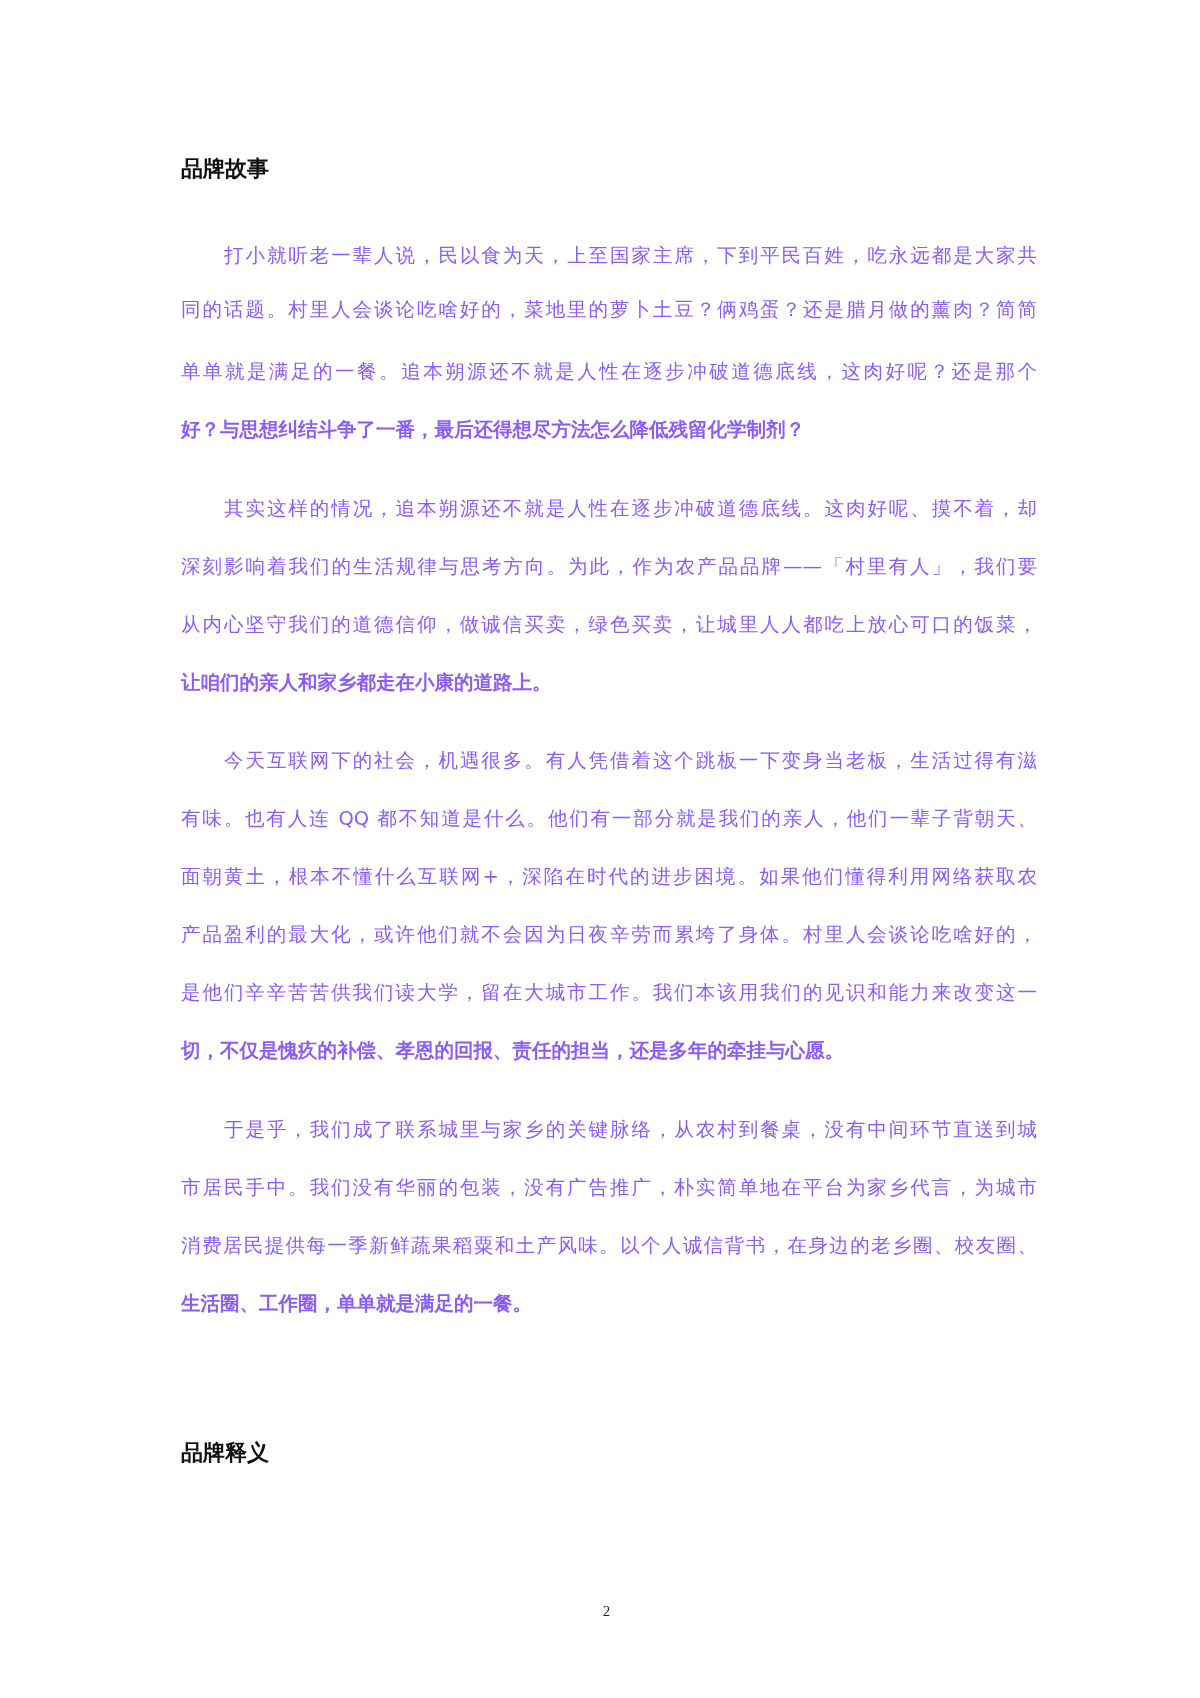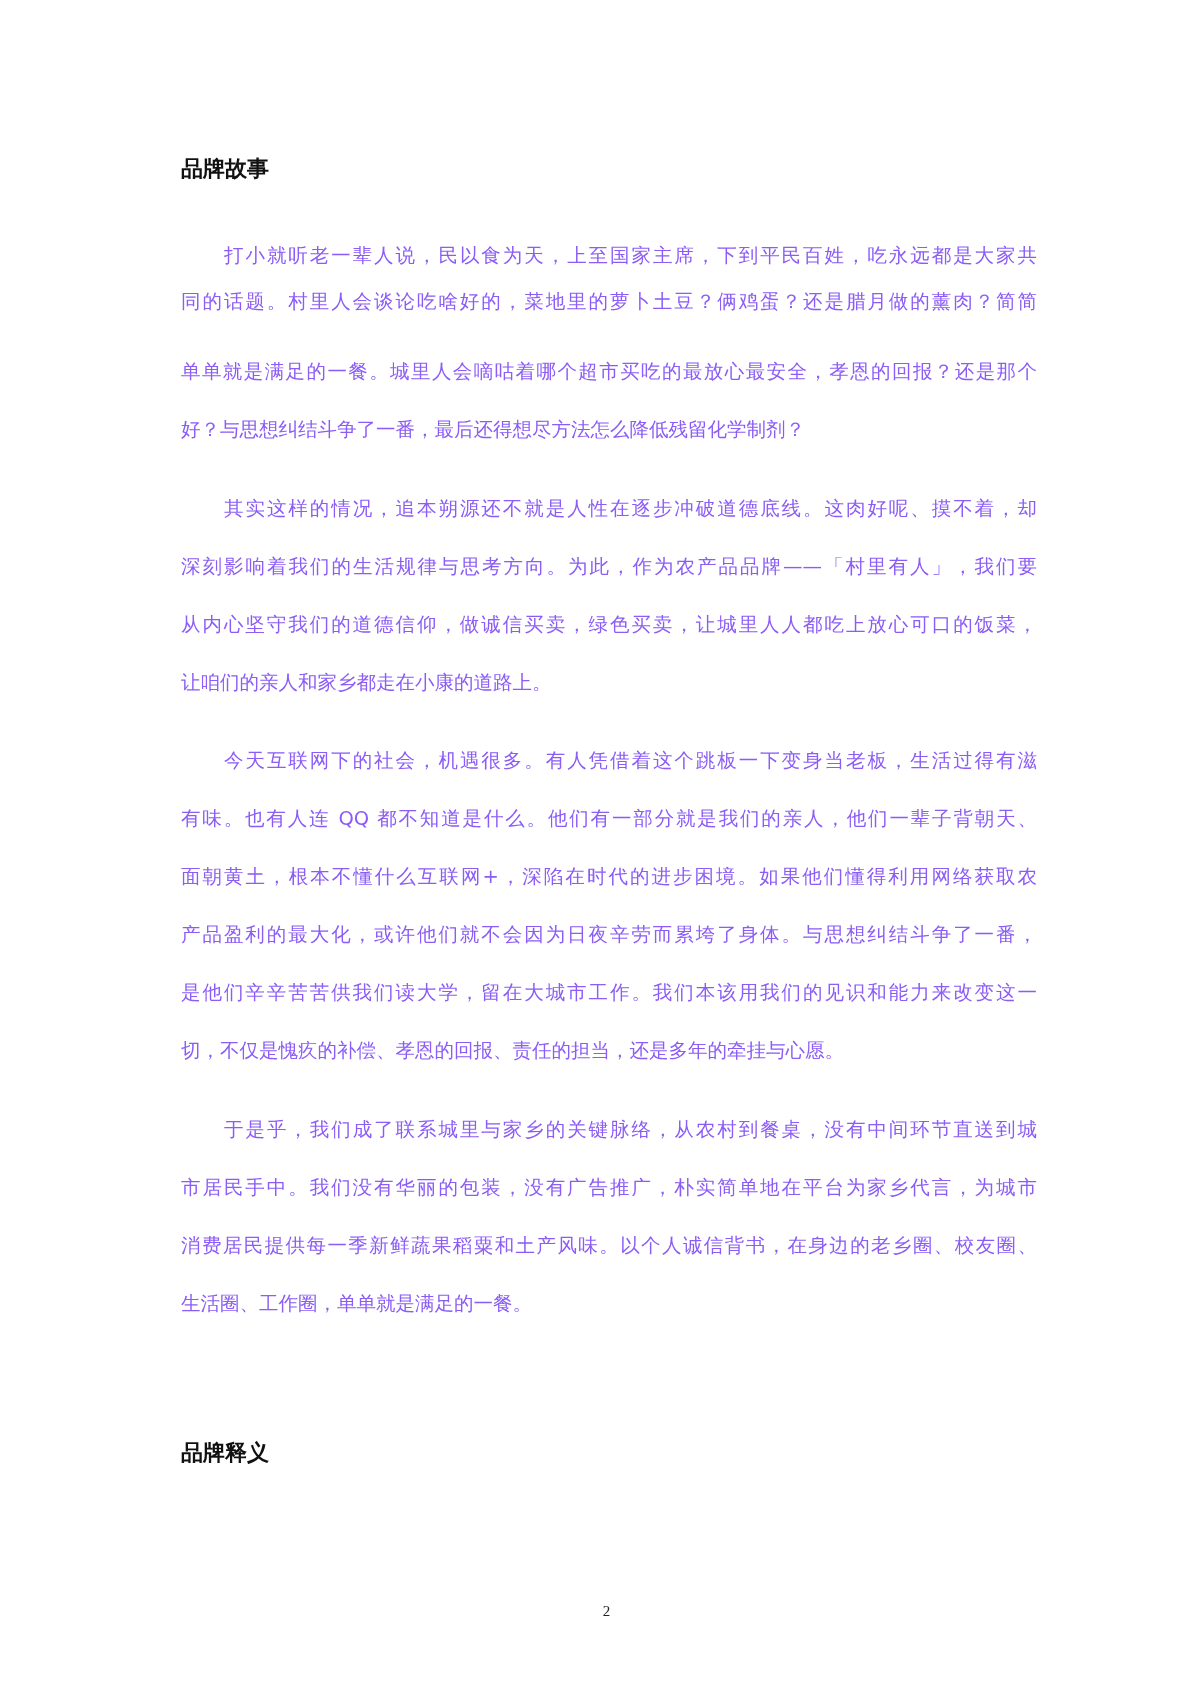--- a/index.html
+++ b/index.html
@@ -47,53 +47,54 @@
       text-align: justify;
       text-align-last: justify;
       letter-spacing: 0px;
     }
     .line.indent {
       left: 224px;
       width: 813px;
     }
     .line.last {
       text-align-last: left;
+      font-weight: bold;
     }
     .page-number {
       position: absolute;
       top: 1603px;
       left: 0;
       width: 1213px;
       text-align: center;
       font-family: "Liberation Serif", "DejaVu Serif", serif;
       font-size: 15px;
       color: #222222;
     }
   </style>
 </head>
 <body>
 
 <div class="page">
 
   <h2 class="heading h1">品牌故事</h2>
 
   <div class="line indent" style="top:244px">打小就听老一辈人说，民以食为天，上至国家主席，下到平民百姓，吃永远都是大家共</div>
-  <div class="line" style="top:290px">同的话题。村里人会谈论吃啥好的，菜地里的萝卜土豆？俩鸡蛋？还是腊月做的薰肉？简简</div>
-  <div class="line" style="top:360px">单单就是满足的一餐。城里人会嘀咕着哪个超市买吃的最放心最安全，孝恩的回报？还是那个</div>
+  <div class="line" style="top:298px">同的话题。村里人会谈论吃啥好的，菜地里的萝卜土豆？俩鸡蛋？还是腊月做的薰肉？简简</div>
+  <div class="line" style="top:360px">单单就是满足的一餐。追本朔源还不就是人性在逐步冲破道德底线，这肉好呢？还是那个</div>
   <div class="line last" style="top:418px">好？与思想纠结斗争了一番，最后还得想尽方法怎么降低残留化学制剂？</div>
 
   <div class="line indent" style="top:497px">其实这样的情况，追本朔源还不就是人性在逐步冲破道德底线。这肉好呢、摸不着，却</div>
   <div class="line" style="top:555px">深刻影响着我们的生活规律与思考方向。为此，作为农产品品牌——「村里有人」，我们要</div>
   <div class="line" style="top:613px">从内心坚守我们的道德信仰，做诚信买卖，绿色买卖，让城里人人都吃上放心可口的饭菜，</div>
   <div class="line last" style="top:671px">让咱们的亲人和家乡都走在小康的道路上。</div>
 
   <div class="line indent" style="top:749px">今天互联网下的社会，机遇很多。有人凭借着这个跳板一下变身当老板，生活过得有滋</div>
   <div class="line" style="top:807px">有味。也有人连 QQ 都不知道是什么。他们有一部分就是我们的亲人，他们一辈子背朝天、</div>
   <div class="line" style="top:865px">面朝黄土，根本不懂什么互联网+，深陷在时代的进步困境。如果他们懂得利用网络获取农</div>
-  <div class="line" style="top:923px">产品盈利的最大化，或许他们就不会因为日夜辛劳而累垮了身体。与思想纠结斗争了一番，</div>
+  <div class="line" style="top:923px">产品盈利的最大化，或许他们就不会因为日夜辛劳而累垮了身体。村里人会谈论吃啥好的，</div>
   <div class="line" style="top:981px">是他们辛辛苦苦供我们读大学，留在大城市工作。我们本该用我们的见识和能力来改变这一</div>
   <div class="line last" style="top:1039px">切，不仅是愧疚的补偿、孝恩的回报、责任的担当，还是多年的牵挂与心愿。</div>
 
   <div class="line indent" style="top:1118px">于是乎，我们成了联系城里与家乡的关键脉络，从农村到餐桌，没有中间环节直送到城</div>
   <div class="line" style="top:1176px">市居民手中。我们没有华丽的包装，没有广告推广，朴实简单地在平台为家乡代言，为城市</div>
   <div class="line" style="top:1234px">消费居民提供每一季新鲜蔬果稻粟和土产风味。以个人诚信背书，在身边的老乡圈、校友圈、</div>
   <div class="line last" style="top:1292px">生活圈、工作圈，单单就是满足的一餐。</div>
 
   <h2 class="heading h2">品牌释义</h2>
 

